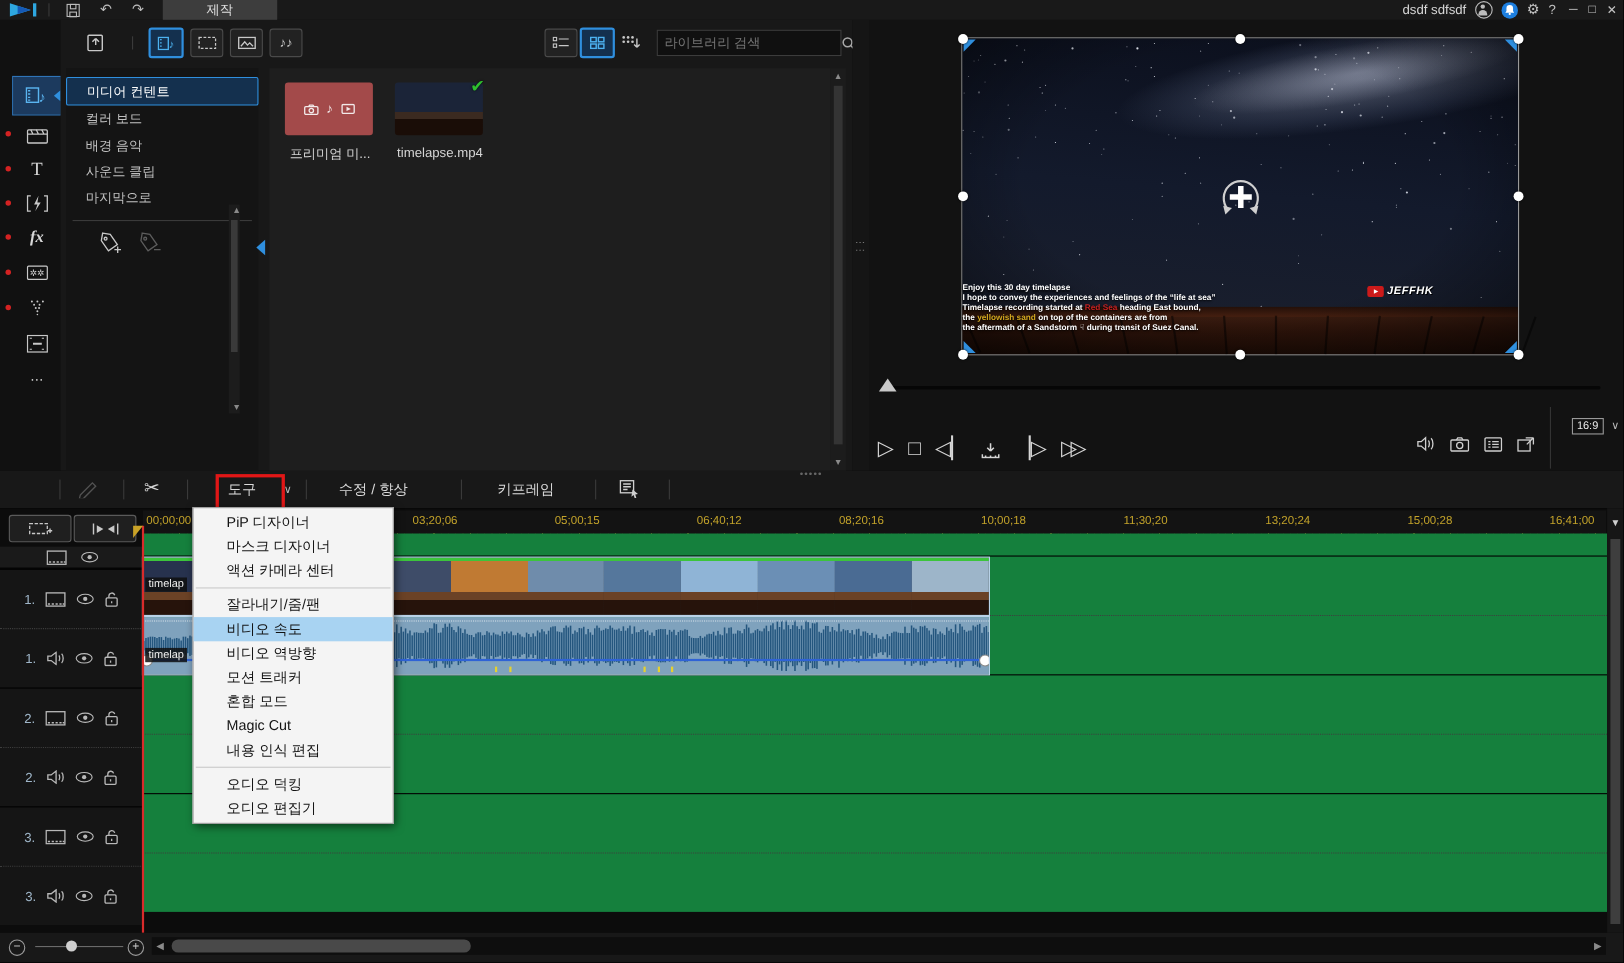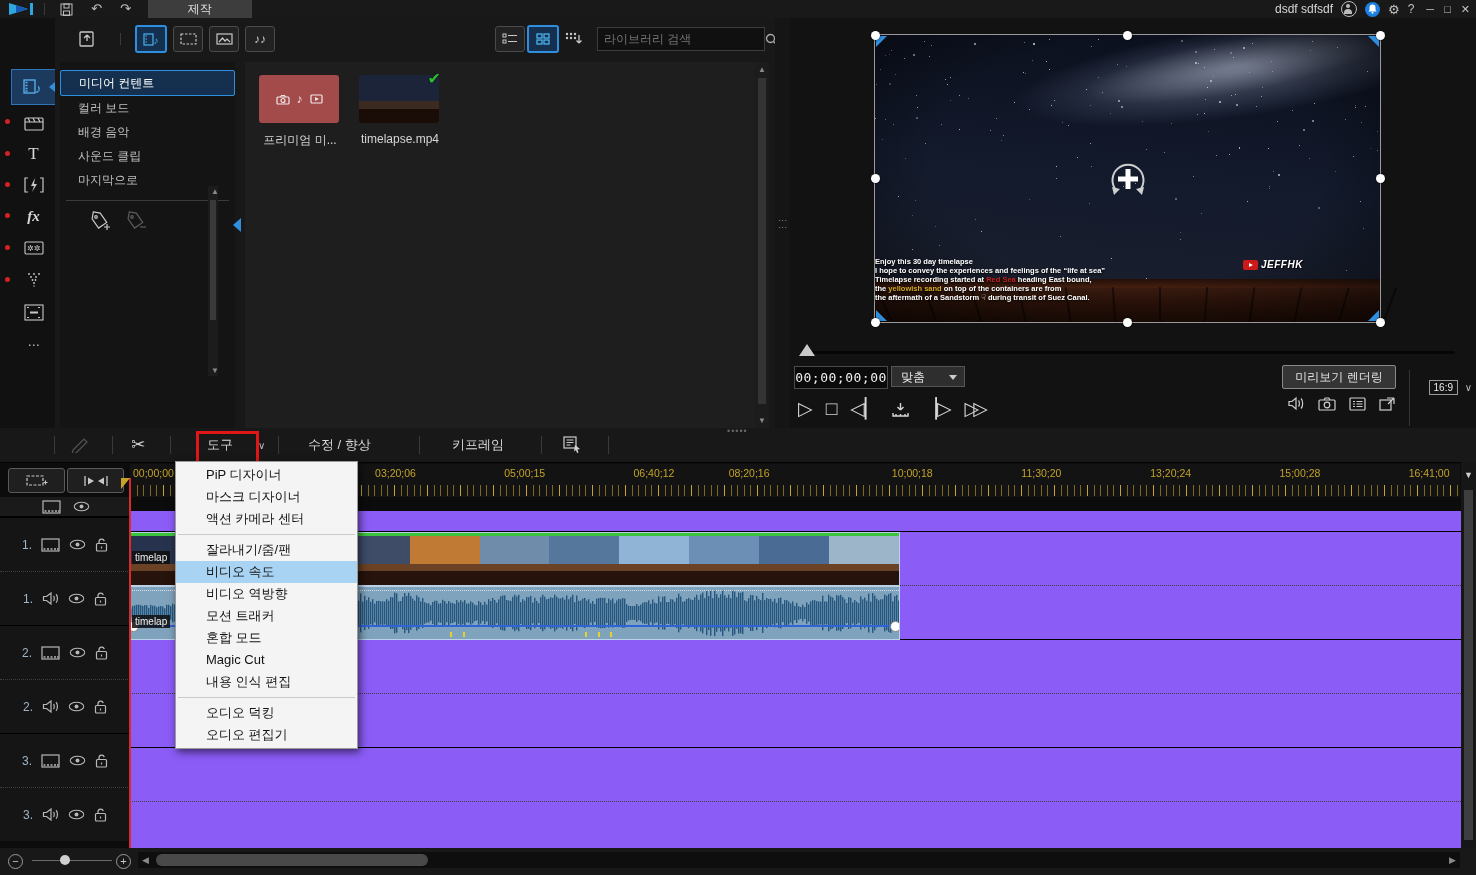--- a/index.html
+++ b/index.html
@@ -118,21 +118,21 @@
   .ticks{position:absolute;left:0;bottom:1px;width:100%;height:11px;
          background:repeating-linear-gradient(90deg,#7d691e 0 1px,transparent 1px 6.6px);
          -webkit-mask:linear-gradient(#000,#000);}
   .ticks2{position:absolute;left:0;bottom:1px;width:100%;height:11px;
           background:repeating-linear-gradient(90deg,#c5a52c 0 1px,transparent 1px 33px);}
   .tl-headcol{position:absolute;left:0;top:497px;width:130px;height:344px;background:#151515;}
   .minirow{position:absolute;left:0;top:0;width:130px;height:20px;background:#1a1a1a;border-bottom:1px solid #000;
            display:flex;align-items:center;gap:12px;padding-left:42px;box-sizing:border-box;}
   .trk-head{position:absolute;left:0;width:130px;height:54px;display:flex;align-items:center;gap:9px;justify-content:center;box-sizing:border-box;}
   .trk-head .num{color:#9fb6c9;font-size:12px;}
-  .lanes{position:absolute;left:130px;top:511px;width:1331px;height:344px;background:#8b5cf6;}
+  .lanes{position:absolute;left:130px;top:485px;width:1331px;height:344px;background:#15803d;}
   .lane{position:absolute;left:0;width:1331px;height:54px;box-sizing:border-box;}
   .b-dot{border-top:1px dotted #3e3e3e;}
   .b-sol{border-top:1px solid #000;}
   .clip-v{position:absolute;left:0px;top:22px;width:769px;height:52px;outline:1px solid #b9d2e8;background:#222;overflow:hidden;display:flex;}
   .clip-v .green{position:absolute;left:0;top:0;width:100%;height:2.5px;background:#3cc43c;z-index:3;}
   .thumbcell{flex:1;height:100%;}
   .cliplabel{position:absolute;left:2px;top:19px;background:rgba(15,15,15,.85);color:#eee;font-size:10px;padding:1px 3px;
              max-width:42px;overflow:hidden;white-space:nowrap;z-index:4;}
   .clip-a{position:absolute;left:0;top:76px;width:769px;height:52px;outline:1px solid #b9d2e8;background:#7fa2bd;overflow:hidden;}
   .clip-a .dotline{position:absolute;left:0;top:3px;width:100%;border-top:1px dotted rgba(255,255,255,.7);}
@@ -598,25 +598,20 @@
           <div class="ctri" style="border-top: 11px solid rgb(47, 143, 222); border-right: 11px solid transparent; top: 1px; left: 1px;"></div>
           <div class="ctri" style="border-top: 11px solid rgb(47, 143, 222); border-left: 11px solid transparent; top: 1px; right: 1px;"></div>
           <div class="ctri" style="border-bottom: 11px solid rgb(47, 143, 222); border-right: 11px solid transparent; bottom: 1px; left: 1px;"></div>
           <div class="ctri" style="border-bottom: 11px solid rgb(47, 143, 222); border-left: 11px solid transparent; bottom: 1px; right: 1px;"></div>
         </div>
     </div>
     <div class="seek">
       <div class="line"></div>
         <div class="thumb"></div>
     </div>
-    <div class="pvrow1">
-      <div class="tc">00;00;00;00</div>
-      <div class="fit"><span>맞춤</span><i></i></div>
-      <div class="render">미리보기 렌더링</div>
-    </div>
     <div class="pvrow2">
       <span class="tr-ic" style="margin-left:8px;">▷</span>
       <span class="tr-ic">□</span>
       <span class="tr-ic">◁▏</span>
       <span class="tr-ic">
         <svg width="17" height="16" viewBox="0 0 17 16" fill="none" stroke="#d6d6d6" stroke-width="1.4">
             <path d="M8.5 1v7M8.5 8l-3-3M8.5 8l3-3" transform="translate(0,1)"></path>
             <path d="M1 12v3h15v-3M4 15v-2M8.5 15v-2M13 15v-2"></path>
           </svg>
       </span>
@@ -699,21 +694,21 @@
   </div>
 
   <div class="ruler" id="ruler">
     <div class="ticks"></div>
       <div class="ticks2"></div>
   <span class="rlabel" style="left: 3px;">00;00;00</span>
       <span class="rlabel" style="left: 132.2px; transform: translateX(-40%);">01;40;02</span>
       <span class="rlabel" style="left: 261.4px; transform: translateX(-40%);">03;20;06</span>
       <span class="rlabel" style="left: 390.6px; transform: translateX(-40%);">05;00;15</span>
       <span class="rlabel" style="left: 519.8px; transform: translateX(-40%);">06;40;12</span>
-      <span class="rlabel" style="left: 615px; transform: translateX(-40%);">08;20;16</span>
+      <span class="rlabel" style="left: 649px; transform: translateX(-40%);">08;20;16</span>
       <span class="rlabel" style="left: 778.2px; transform: translateX(-40%);">10;00;18</span>
       <span class="rlabel" style="left: 907.4px; transform: translateX(-40%);">11;30;20</span>
       <span class="rlabel" style="left: 1036.6px; transform: translateX(-40%);">13;20;24</span>
       <span class="rlabel" style="left: 1165.8px; transform: translateX(-40%);">15;00;28</span>
       <span class="rlabel" style="left: 1295px; transform: translateX(-40%);">16;41;00</span>
     </div>
 
   <div class="tl-headcol" id="headcol">
     <div class="minirow" id="minirow">
         <span>

